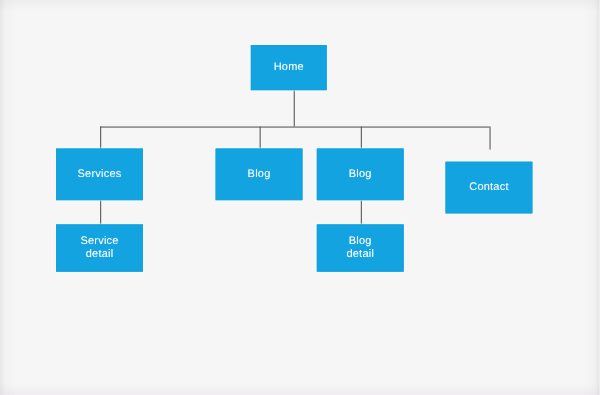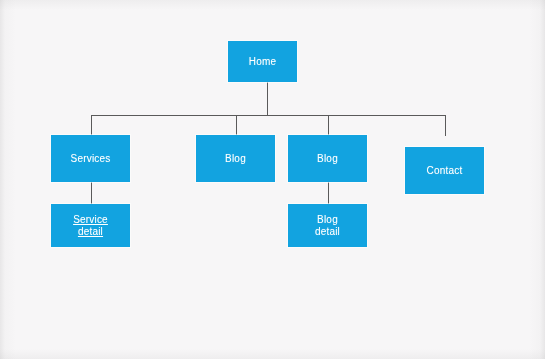--- a/index.html
+++ b/index.html
@@ -92,21 +92,21 @@
   </div>
 
   <div class="node" style="left:288px; top:135px; width:79px; height:47px;">
     <span class="label">Blog</span>
   </div>
 
   <div class="node" style="left:405px; top:135px; width:79px; height:47px;margin-top:12px;">
     <span class="label">Contact</span>
   </div>
 
-  <div class="node" style="left:51px; top:204px; width:79px; height:43px;text-decoration:underline;">
+  <div class="node" style="left:51px; top:204px; width:79px; height:43px;">
     <span class="label">
       <span class="l1">Service</span>
       <span class="l2">detail</span>
     </span>
   </div>
 
   <div class="node" style="left:288px; top:204px; width:79px; height:43px;">
     <span class="label">
       <span class="l1">Blog</span>
       <span class="l2">detail</span>

